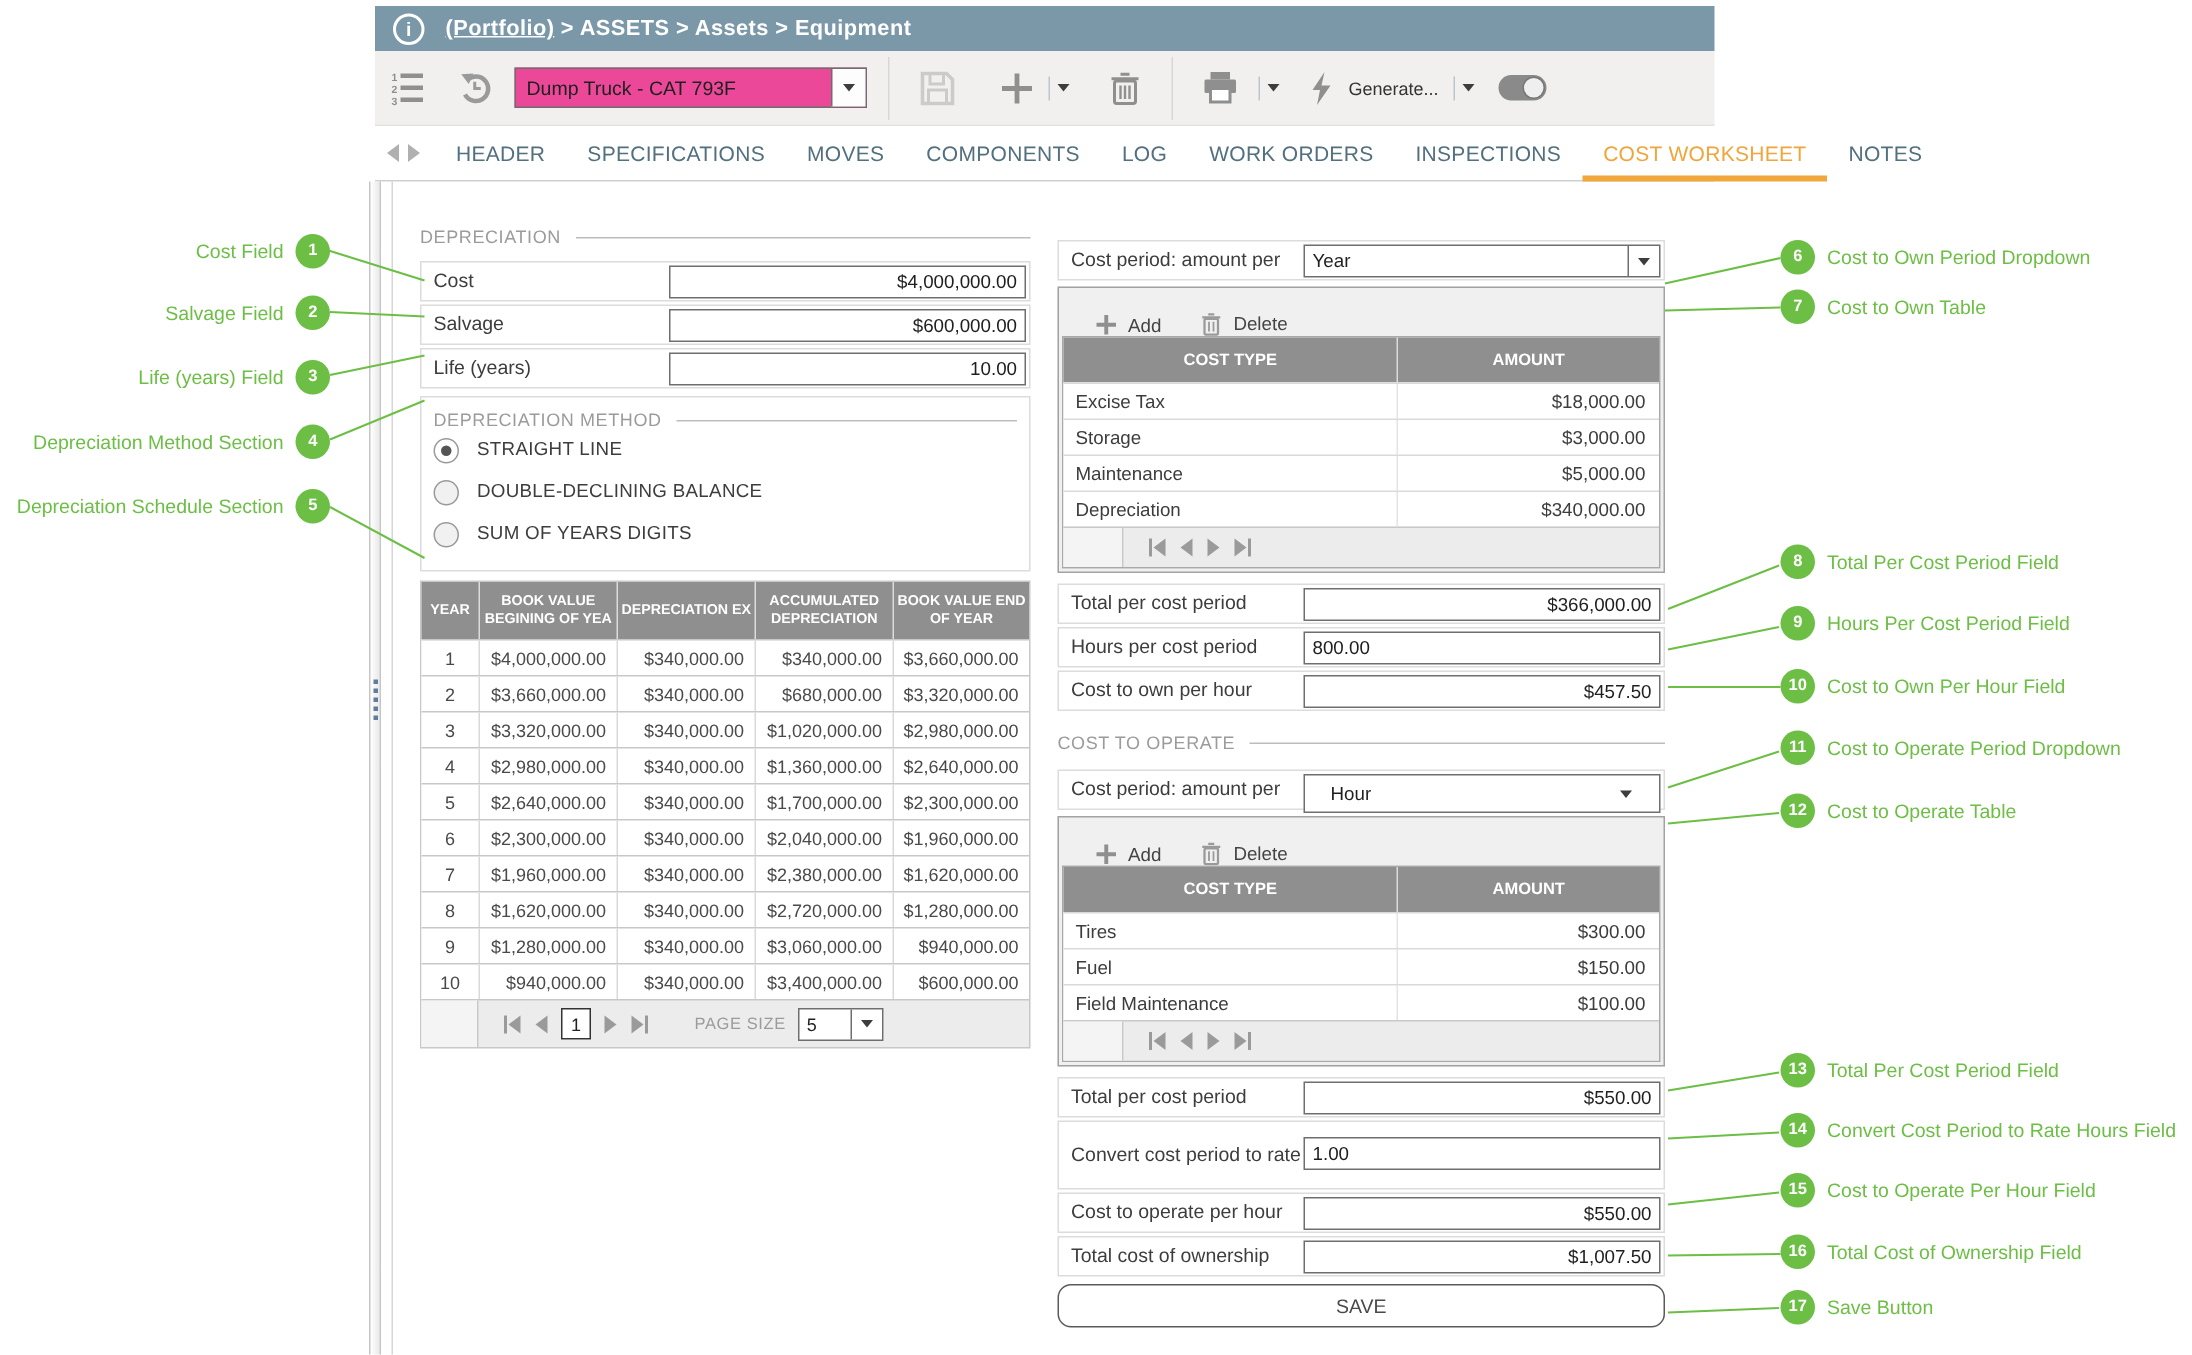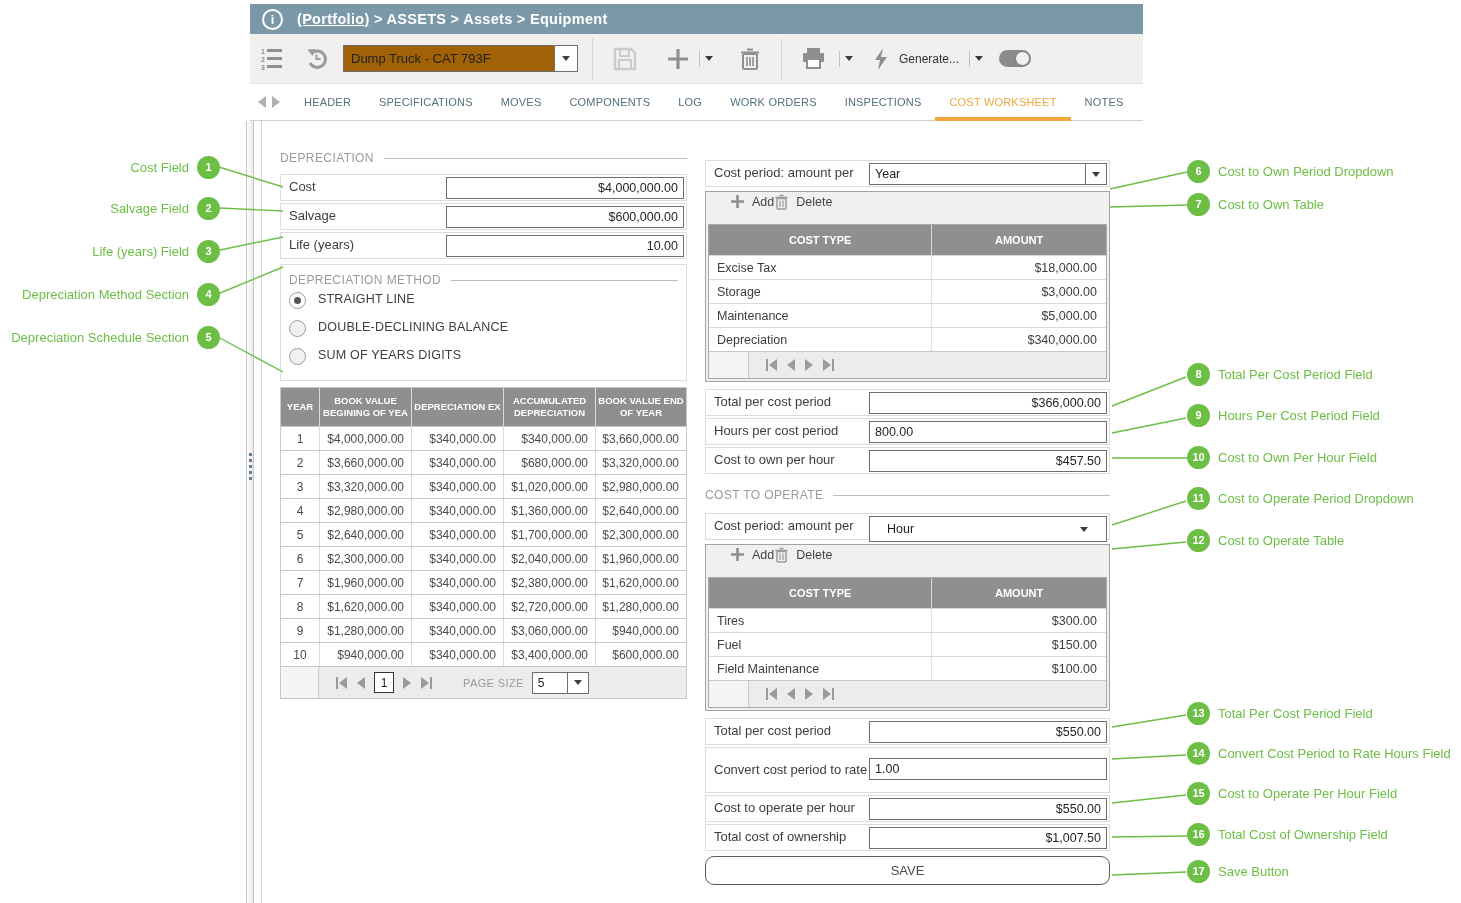--- a/index.html
+++ b/index.html
@@ -11,37 +11,37 @@
   .titlebar { position:absolute; left:250px; top:4px; width:893px; height:30px; background:#7b98a9; display:flex; align-items:center; padding-left:12px; gap:14px; }
   .info-circle { width:21px; height:21px; border:2px solid #fff; border-radius:50%; color:#fff; font-weight:bold; font-size:13px; display:flex; align-items:center; justify-content:center; }
   .crumb { color:#fff; font-size:14.5px; font-weight:bold; letter-spacing:.3px; }
   .crumb .root { text-decoration:underline; cursor:pointer; }
 
   
   .toolbar { position:absolute; left:250px; top:34px; width:893px; height:50px; background:#f1f0ef; border-bottom:1px solid #e3e2e1; display:flex; align-items:center; }
   .tb-group { display:flex; align-items:center; height:100%; }
   .tb-sep { width:1px; height:42px; background:#d8d7d6; margin:0 4px; }
   .tb-btn { display:flex; align-items:center; justify-content:center; padding:0 9px; height:100%; cursor:pointer; }
-  .combo { display:flex; height:27px; border:1px solid #6e6e6e; background:#a16207; align-items:stretch; }
+  .combo { display:flex; height:27px; border:1px solid #6e6e6e; background:#ec4899; align-items:stretch; }
   .combo .val { display:flex; align-items:center; padding:0 7px; font-size:13px; color:#1f1f1f; flex:1; white-space:nowrap; overflow:hidden; }
   .combo .dd { width:23px; border-left:1px solid #6e6e6e; display:flex; align-items:center; justify-content:center; background:#fdfdfd; cursor:pointer; }
   .caret { width:0; height:0; border-left:4px solid transparent; border-right:4px solid transparent; border-top:5px solid #3d3d3d; }
   .mini-dd { display:flex; align-items:center; gap:5px; padding:0 6px; height:100%; cursor:pointer; }
   .vline { width:1px; height:16px; background:#b9c6d0; }
   .gen-label { font-size:12px; color:#333; }
   .toggle { width:32px; height:17px; border-radius:9px; background:#8a8a8a; position:relative; cursor:pointer; margin:0 10px; }
   .toggle .knob { position:absolute; right:1px; top:1px; width:15px; height:15px; border-radius:50%; background:#efefef; border:1px solid #777; }
 
   
   .tabbar { position:absolute; left:250px; top:84px; width:893px; height:37px; background:#fff; border-bottom:1px solid #cfcfcf; display:flex; align-items:stretch; }
   .tab-arrows { display:flex; align-items:center; gap:6px; padding:0 10px 0 8px; }
   .tri-l { width:0; height:0; border-top:6px solid transparent; border-bottom:6px solid transparent; border-right:8px solid #b0b0b0; }
   .tri-r { width:0; height:0; border-top:6px solid transparent; border-bottom:6px solid transparent; border-left:8px solid #b0b0b0; }
   .tabs { display:flex; align-items:stretch; }
-  .tab { display:flex; align-items:center; padding:0 14px; font-size:11px; color:#53707f; letter-spacing:.2px; cursor:pointer; position:relative; white-space:nowrap; }
+  .tab { display:flex; align-items:center; padding:0 14px; font-size:14px; color:#53707f; letter-spacing:.2px; cursor:pointer; position:relative; white-space:nowrap; }
   .tab.active { color:#efa63d; }
   .tab.active::after { content:''; position:absolute; left:0; right:0; bottom:-1px; height:4px; background:#f2a73d; }
 
   
   .splitter { position:absolute; left:246px; top:121px; width:8px; height:782px; border-left:1px solid #c6c6c6; border-right:1px solid #c6c6c6; background:linear-gradient(to right,#ffffff,#e9e9e9); cursor:col-resize; }
   .splitter .grip { position:absolute; left:2px; top:332px; display:flex; flex-direction:column; gap:3px; }
   .splitter .grip i { width:3px; height:3px; background:#5f7e99; display:block; }
   .panel-edge { position:absolute; left:261px; top:121px; width:1px; height:782px; background:#d6d6d6; }
 
   
@@ -85,21 +85,21 @@
   .pg-tri-r { width:0; height:0; border-top:6px solid transparent; border-bottom:6px solid transparent; border-left:8px solid #9a9a9a; }
   .pg-bar { width:2px; height:12px; background:#9a9a9a; }
   .page-box { width:20px; height:21px; border:1px solid #333; background:#fff; font-size:12px; color:#222; display:flex; align-items:center; justify-content:center; margin:0 4px; }
   .ps-label { font-size:11px; color:#9b9b9b; letter-spacing:.4px; margin:0 8px 0 26px; }
   .ps-combo { display:flex; height:22px; border:1px solid #6e6e6e; background:#fff; }
   .ps-combo .val { width:34px; display:flex; align-items:center; padding-left:5px; font-size:12px; color:#222; }
   .ps-combo .dd { width:21px; border-left:1px solid #6e6e6e; display:flex; align-items:center; justify-content:center; cursor:pointer; }
 
   
   .grid-panel { border:1px solid #a2a2a2; background:#f0f0f0; padding:2px; margin:4px 0 7px 0; }
-  .grid-tools { display:flex; align-items:flex-start; height:30px; padding-left:22px; }
+  .grid-tools { display:flex; align-items:flex-end; gap:26px; height:30px; padding-left:22px; }
   .gt-btn { display:flex; align-items:center; gap:7px; font-size:12.5px; color:#444; cursor:pointer; }
   .grid-inner { border:1px solid #a9a9a9; background:#fff; }
   .cg-h { display:grid; grid-template-columns:56% 44%; background:#8f8f8f; }
   .cg-h .hc { color:#fff; font-size:11px; font-weight:bold; height:30px; display:flex; align-items:center; justify-content:center; border-left:1px solid #dcdcdc; }
   .cg-h .hc:first-child { border-left:none; }
   .cg-r { display:grid; grid-template-columns:56% 44%; border-top:1px solid #d9d9d9; background:#fff; cursor:pointer; }
   .cg-r .c { height:23px; display:flex; align-items:center; font-size:12.5px; color:#3d3d3d; padding-left:8px; border-left:1px solid #e3e3e3; }
   .cg-r .c.amt { justify-content:flex-end; padding-right:9px; padding-left:0; }
   .cg-r .c:first-child { border-left:none; }
   .cg-pager { display:flex; align-items:center; background:#ececec; border-top:1px solid #c8c8c8; height:27px; }

